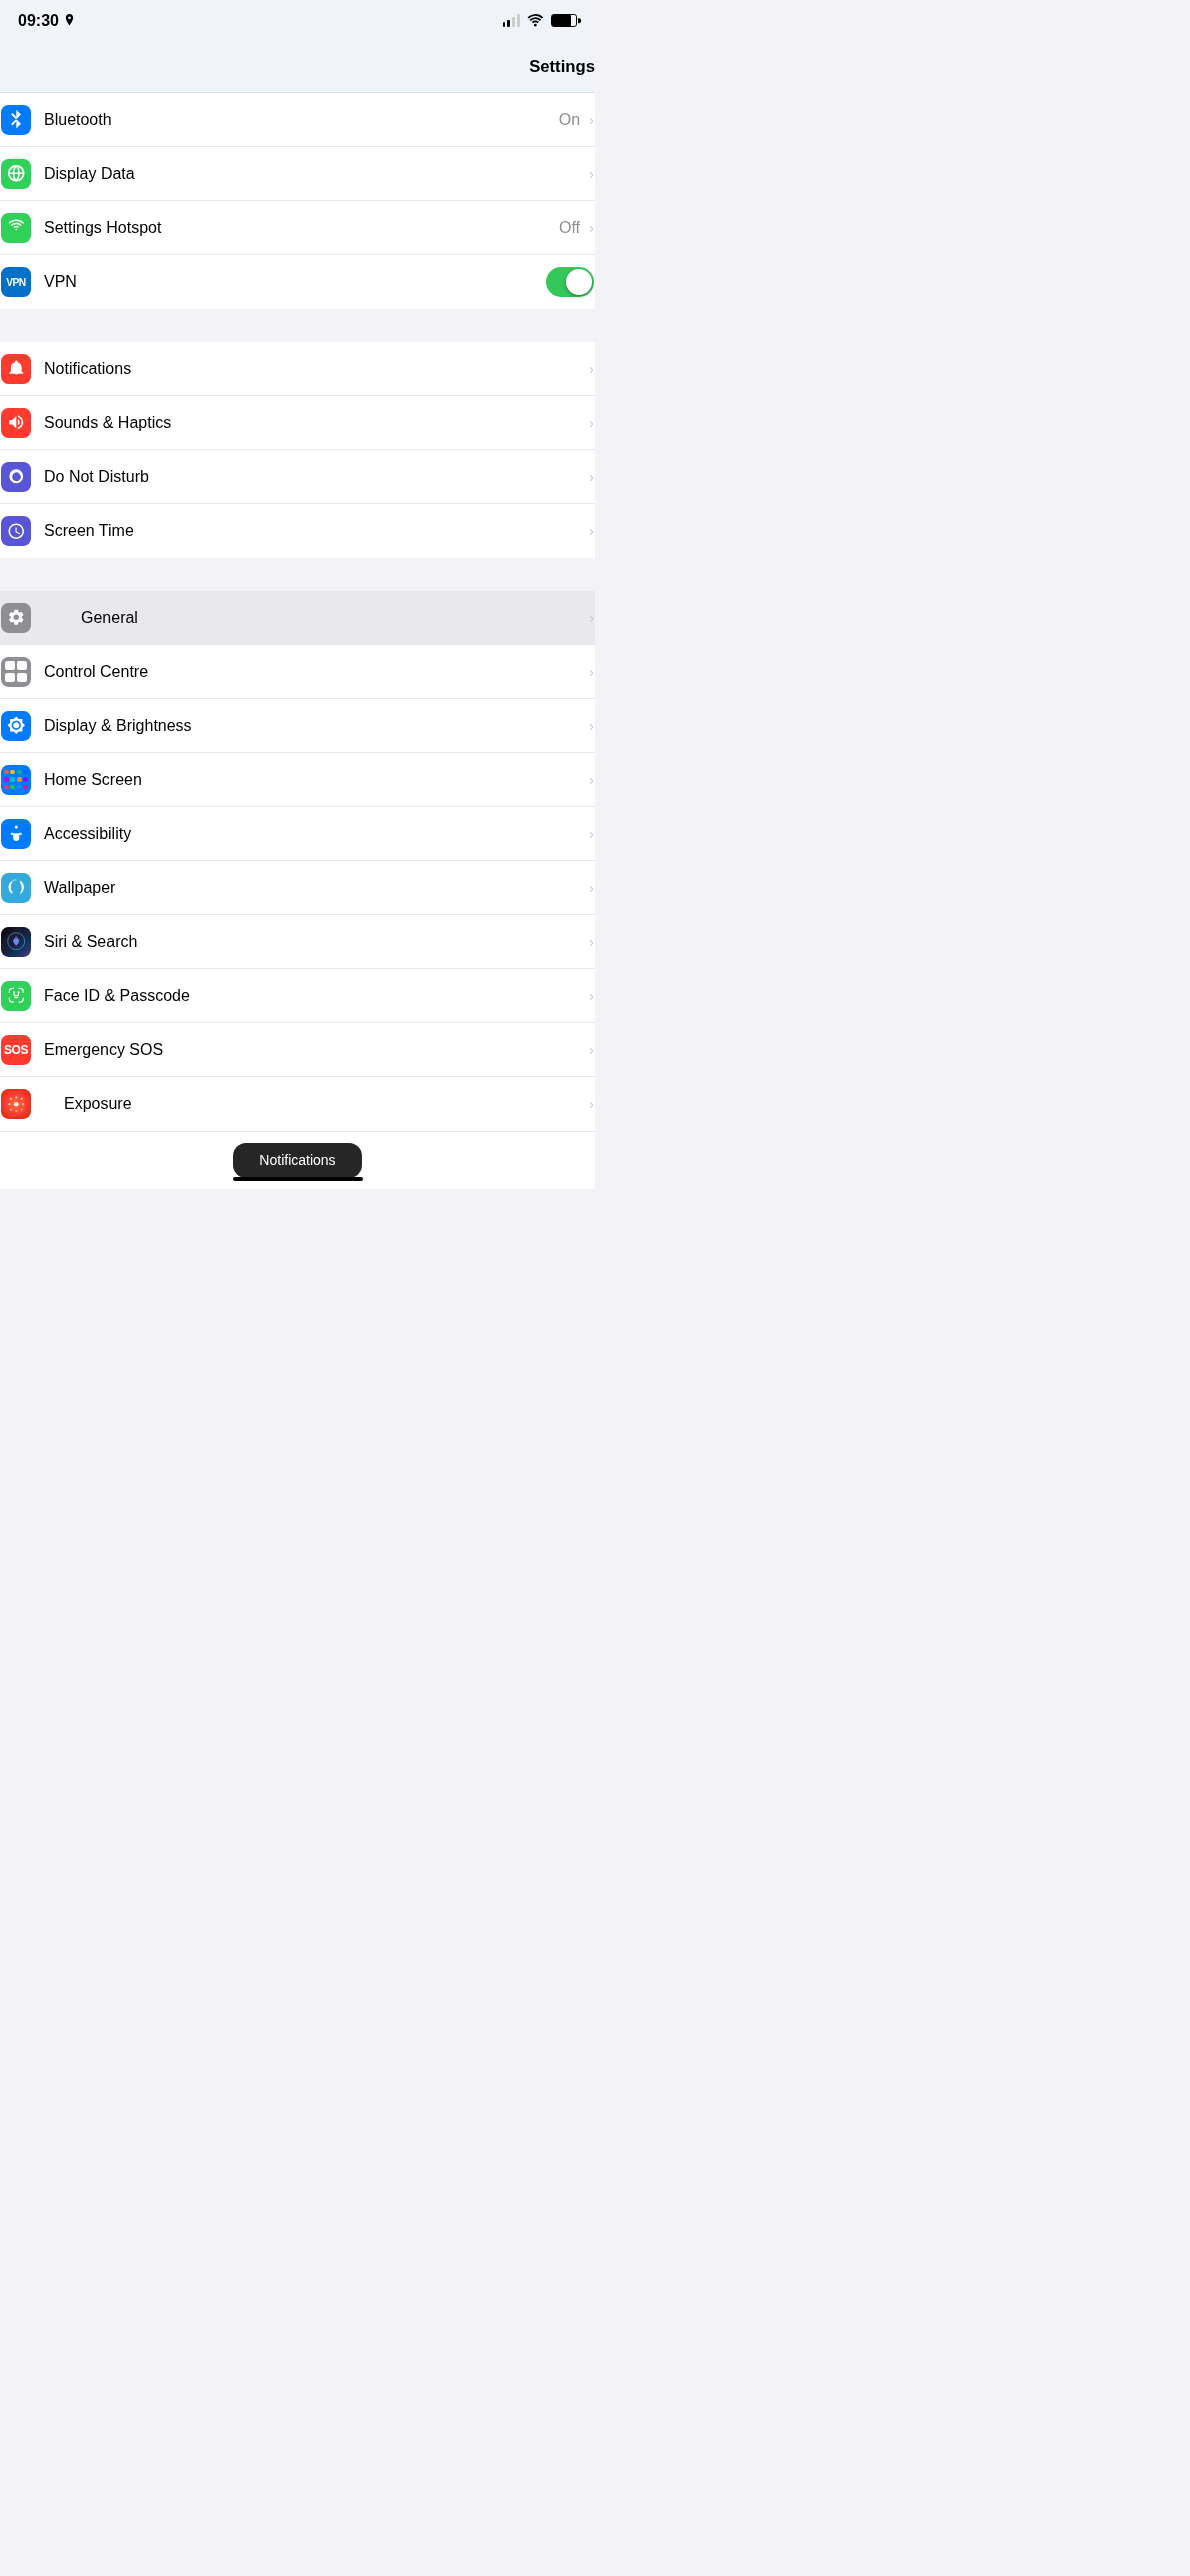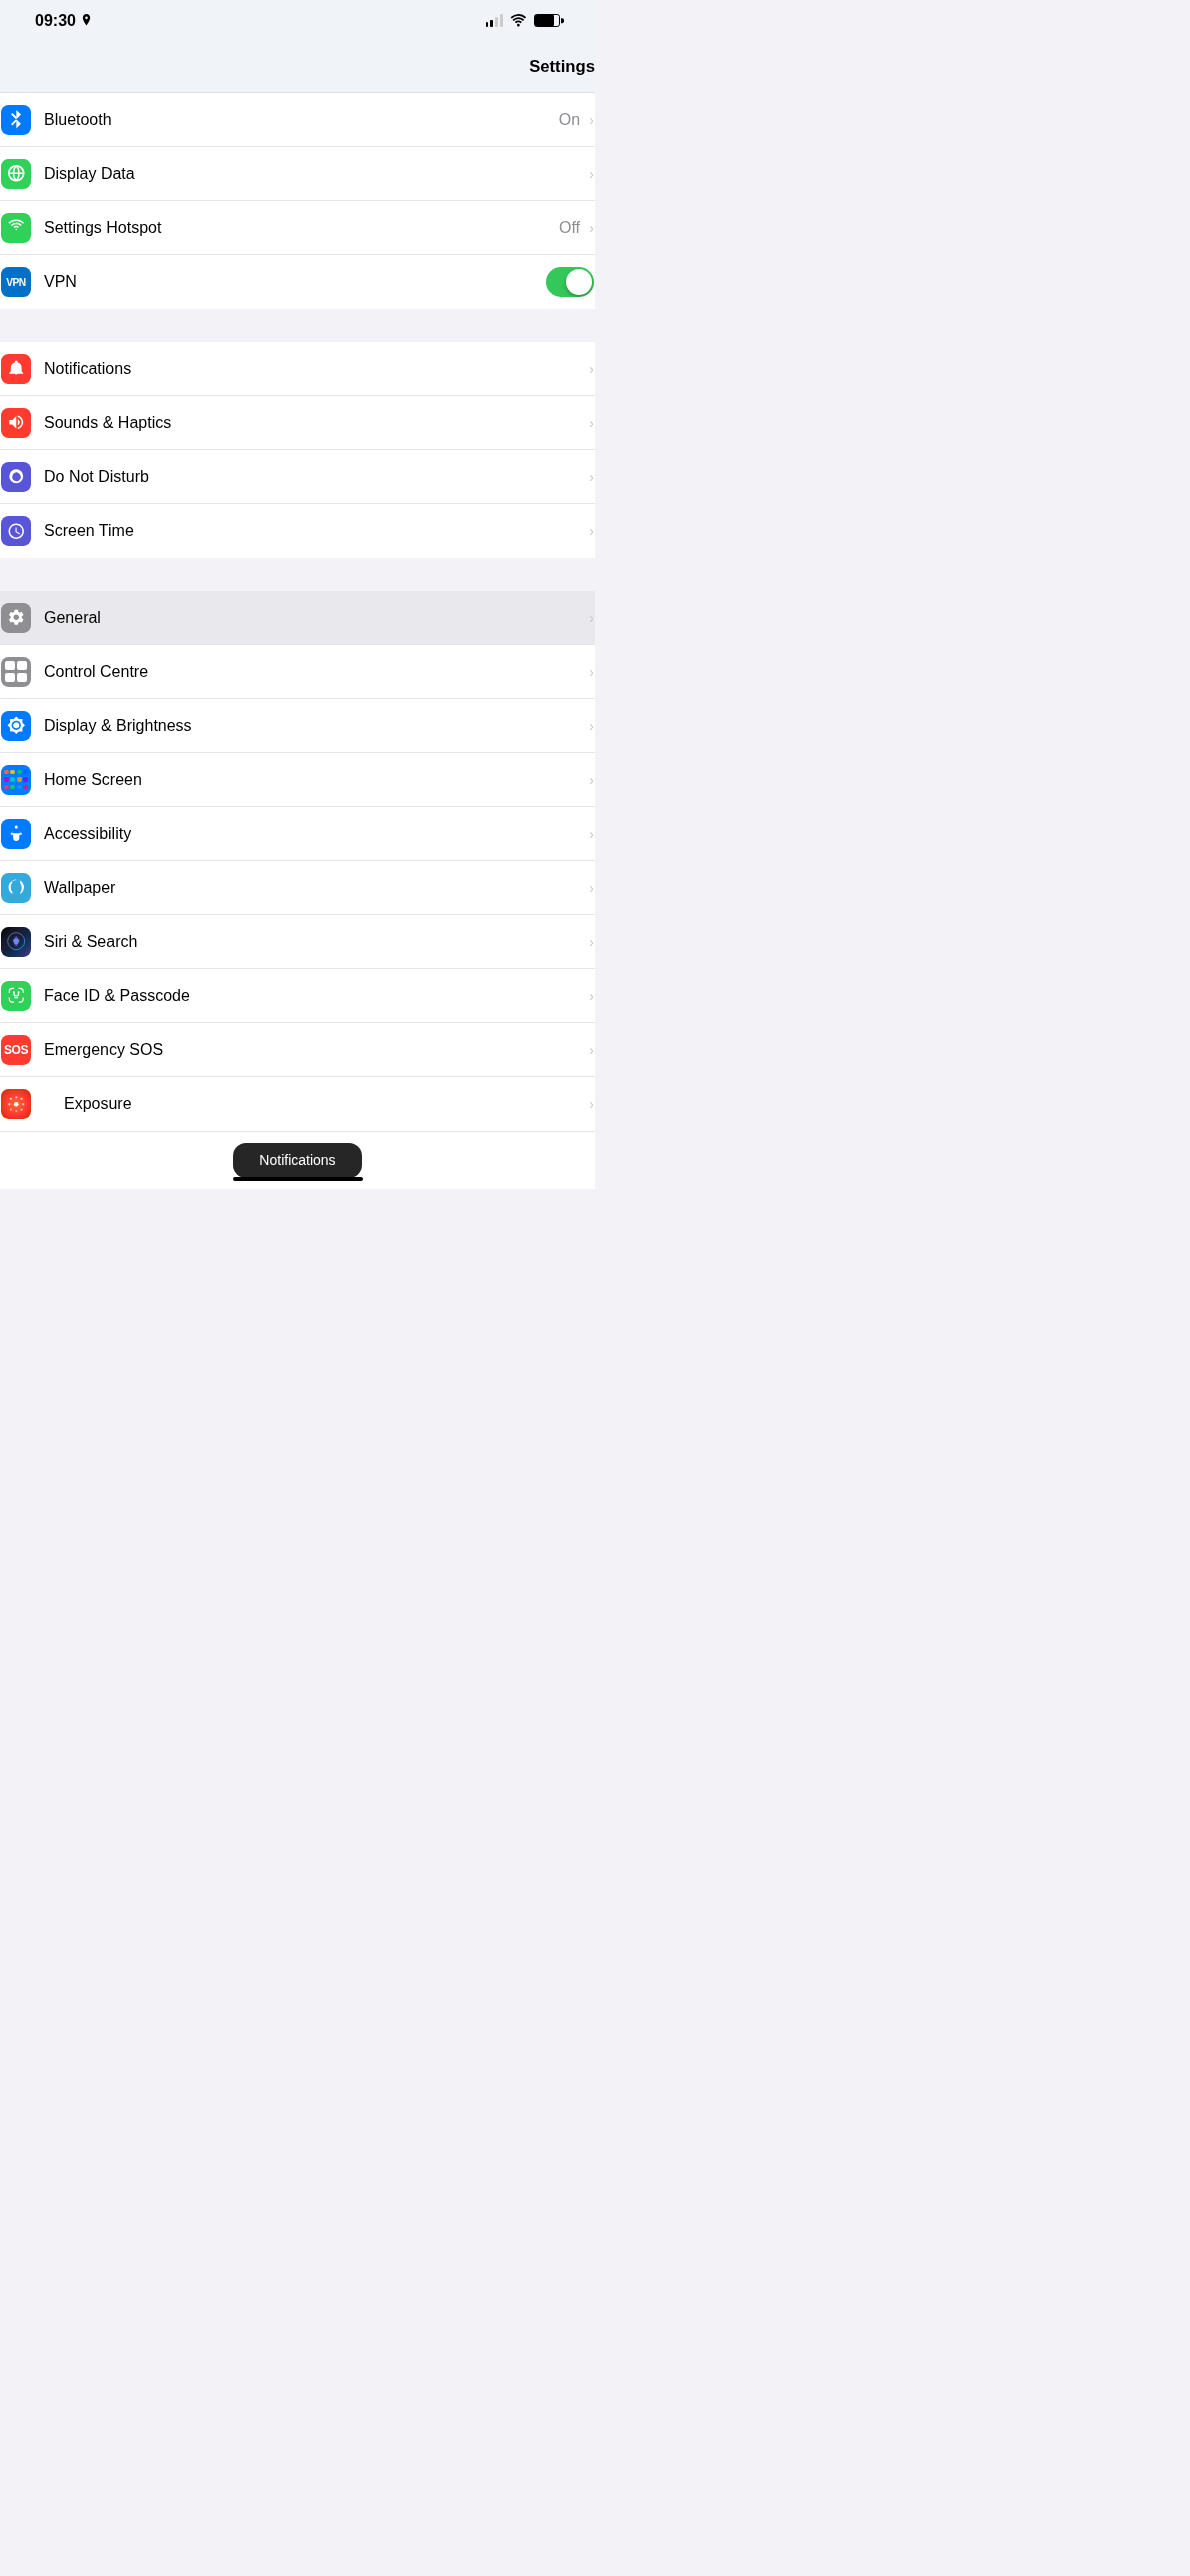--- a/index.html
+++ b/index.html
@@ -12,21 +12,21 @@
       min-height: 1288px;
       overflow-x: hidden;
     }
 
     .status-bar {
       background: #f0f4f8;
       height: 41px;
       display: flex;
       align-items: center;
       justify-content: space-between;
-      padding: 0 35px;
+      padding: 0 18px;
     }
 
     .status-time {
       font-size: 16px;
       font-weight: 600;
       color: #000;
       display: flex;
       align-items: center;
       gap: 4.6px;
     }
@@ -114,20 +114,21 @@
       cursor: pointer;
       position: relative;
     }
 
     .settings-row:last-child {
       border-bottom: none;
     }
 
     .settings-row.highlighted {
       background: #e8e8ed;
+      gap: 37px;
     }
 
     .row-icon {
       width: 30px;
       height: 30px;
       border-radius: 7.4px;
       display: flex;
       align-items: center;
       justify-content: center;
       margin-right: 13px;

